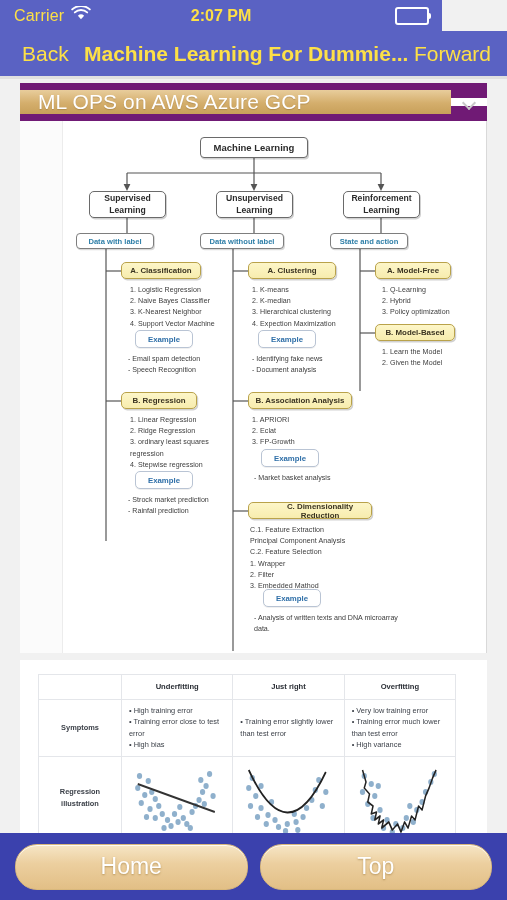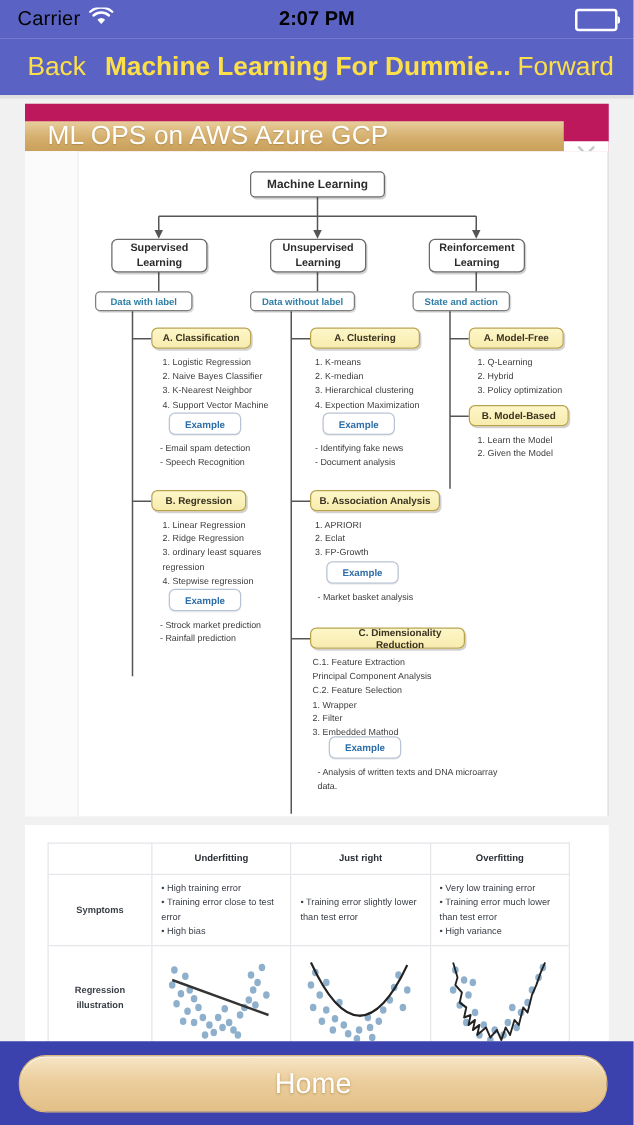--- a/index.html
+++ b/index.html
@@ -7,22 +7,22 @@
   body{
     width:507px;height:900px;overflow:hidden;
     background:#ffffff;
     font-family:"Liberation Sans", sans-serif;
     -webkit-font-smoothing:antialiased;
   }
   .phone{position:relative;width:507px;height:900px;overflow:hidden;background:#f1f1f1;}
 
   
   .statusbar{
-    position:absolute;left:0;top:0;width:507px;height:31px;
-    background:#5a62c3;color:#000000;
+    position:absolute;left:0;top:0;width:442px;height:31px;
+    background:#5a62c3;color:#fde047;
     display:flex;align-items:center;
   }
   .sb-left{position:absolute;left:14px;top:0;height:31px;display:flex;align-items:center;gap:7px;}
   .sb-carrier{font-size:16px;letter-spacing:.2px;}
   .sb-time{position:absolute;left:0;right:0;text-align:center;font-size:16px;font-weight:bold;line-height:31px;}
   .sb-right{position:absolute;right:13px;top:0;height:31px;display:flex;align-items:center;}
   .battery{
     width:30px;height:14px;border:2px solid #ffffff;border-radius:3px;position:relative;background:transparent;
   }
   .battery:after{
@@ -42,21 +42,21 @@
 
   
   .content{
     position:absolute;left:0;top:79px;width:507px;height:754px;
     background:#f1f1f1;overflow:hidden;
   }
 
   
   .acc{
     position:absolute;left:20px;top:4px;width:467px;height:38px;
-    background:#be185d;display:flex;align-items:flex-end;
+    background:#701a75;display:flex;align-items:center;
   }
   .acc-title{
     flex:1 1 auto;
     background:linear-gradient(180deg,#e8cd9c 0%,#d4ae6c 55%,#c8a05a 100%);
     color:#ffffff;font-size:21px;
     display:flex;align-items:center;padding-left:18px;
     text-shadow:0 1px 1px rgba(120,90,40,.35);
     letter-spacing:.1px;
   }
   .acc-chevron{
@@ -439,15 +439,16 @@
           </tr>
         </tbody>
       </table>
     </div>
 
   </div>
 
   <div class="toolbar">
     <div class="tb-btn">Home</div>
     <div class="tb-sep"></div>
+    <div class="tb-btn">Top</div>
   </div>
 
 </div>
 
 </body></html>

